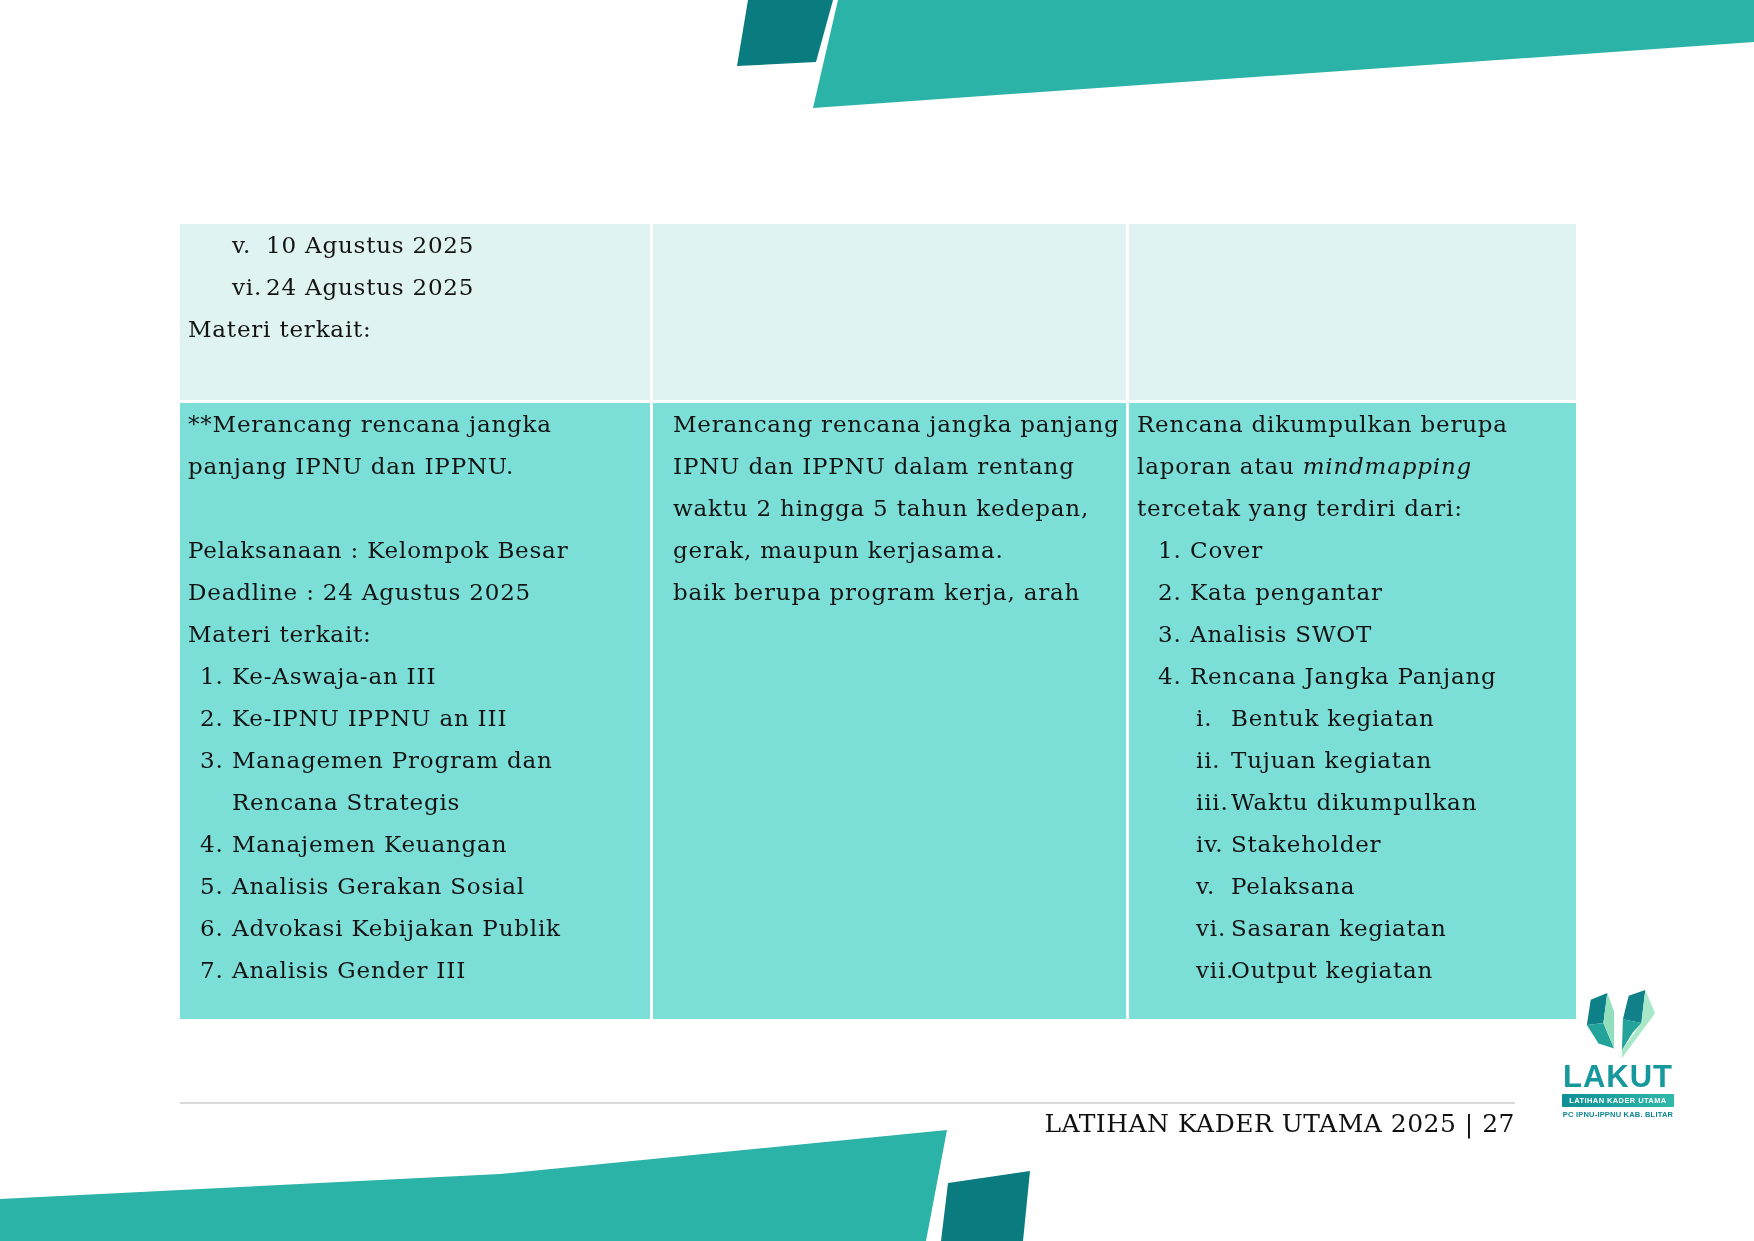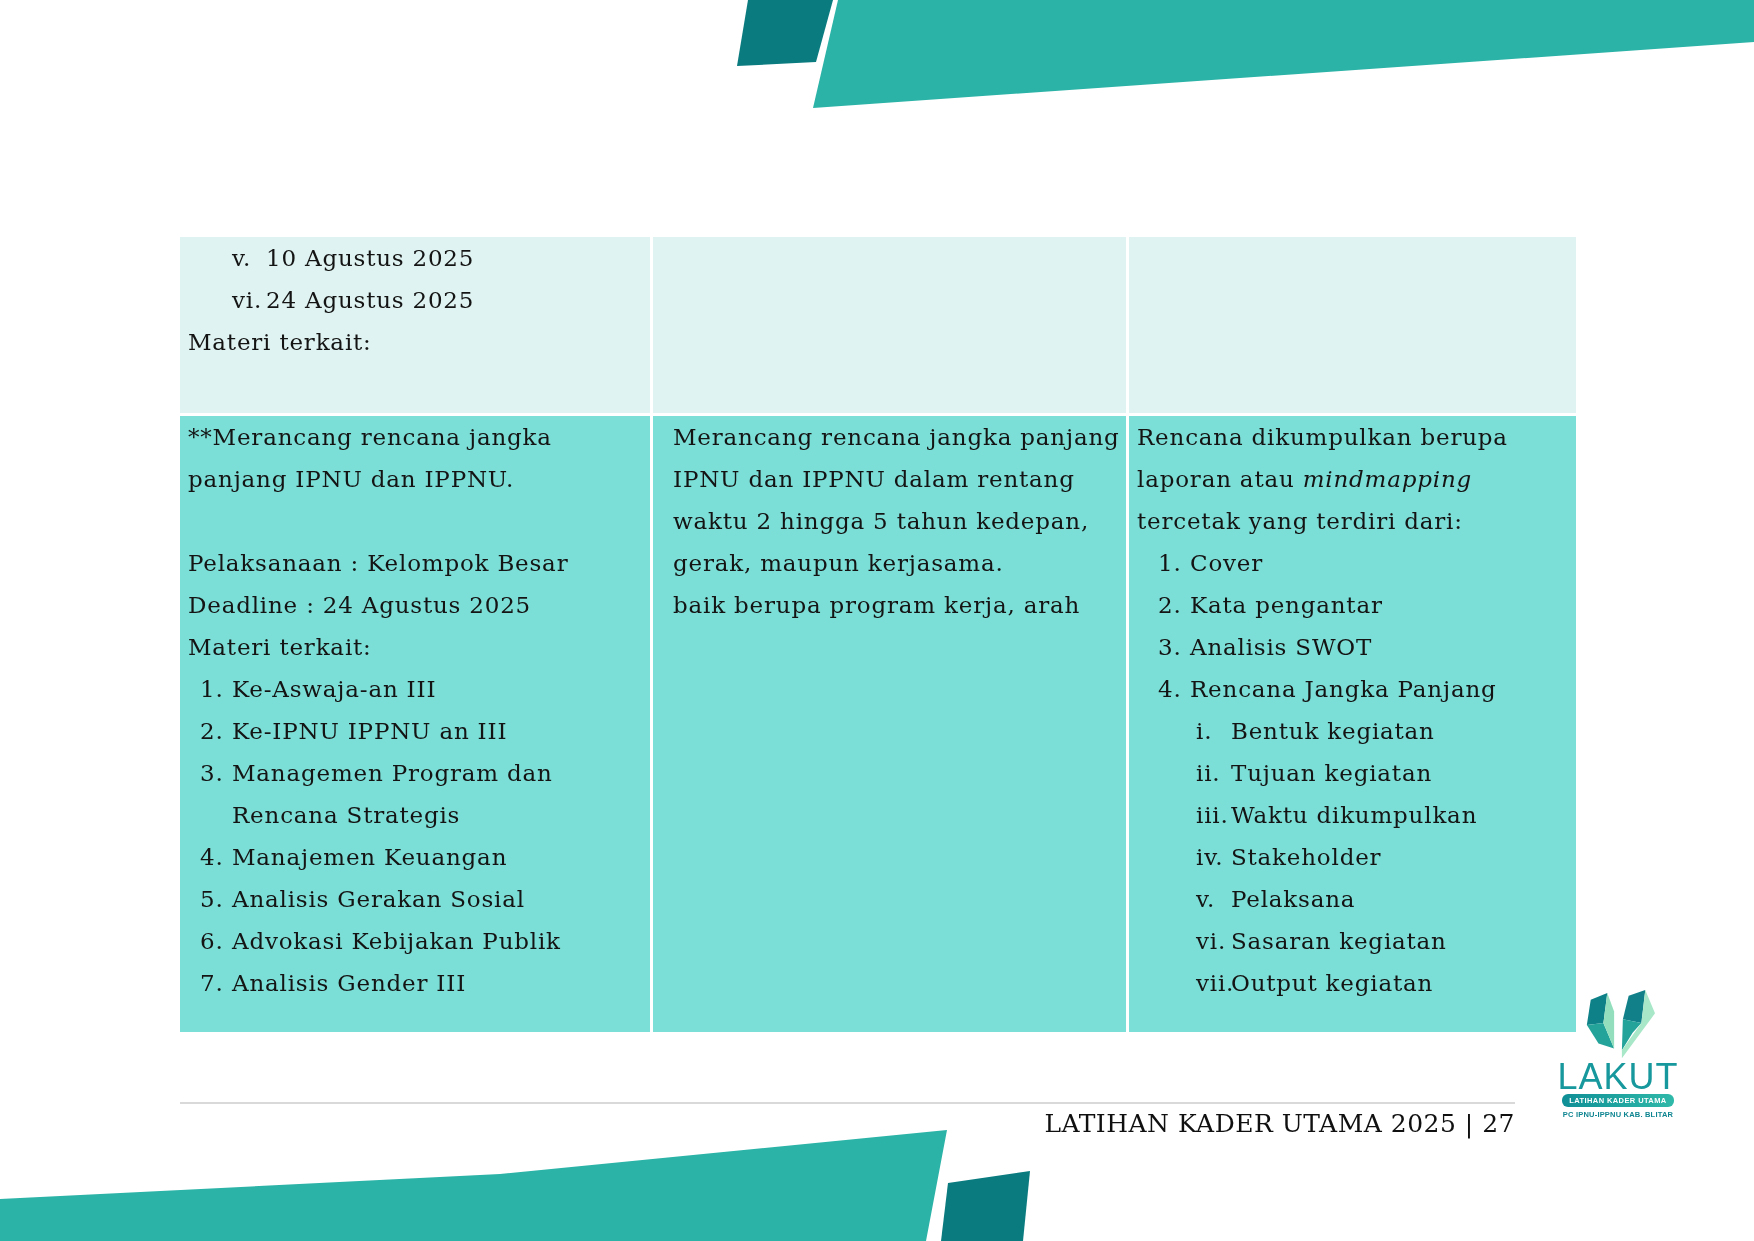--- a/index.html
+++ b/index.html
@@ -18,21 +18,21 @@
   .decor{
     position:absolute;
     left:0;top:0;
     width:1754px;height:1241px;
     pointer-events:none;
   }
   
   .doc-table{
     position:absolute;
     left:180px;
-    top:237px;
+    top:224px;
     display:grid;
     grid-template-columns:470px 473px 447px;
     grid-template-rows:176px 616px;
     gap:3px;
     background:#ffffff;
   }
   .cell{overflow:hidden;}
   .c-light{background:#dff4f2;}
   .c-teal{background:#7cdfd7;}
   .line{
@@ -74,37 +74,37 @@
     position:absolute;
     left:1553px;top:990px;
     width:130px;
     display:flex;
     flex-direction:column;
     align-items:center;
     font-family:"Liberation Sans","DejaVu Sans",sans-serif;
   }
   .logo-mark{width:88px;height:74px;display:block;}
   .logo-title{
-    font-size:36px;
-    font-weight:400;
+    font-size:31px;
+    font-weight:700;
     color:#17989d;
     letter-spacing:1px;
     line-height:30px;
     margin-top:-2px;
   }
   .logo-band{
     margin-top:2px;
     padding:2px 7px;
     background:linear-gradient(90deg,#0f8f96,#2fb9a9);
     color:#ffffff;
     font-size:7.5px;
     font-weight:700;
     letter-spacing:0.4px;
     white-space:nowrap;
-    border-radius:6px;
+    border-radius:1px;
   }
   .logo-org{
     margin-top:3px;
     color:#0f8591;
     font-size:7.5px;
     font-weight:700;
     letter-spacing:0.2px;
     white-space:nowrap;
   }
 </style>

